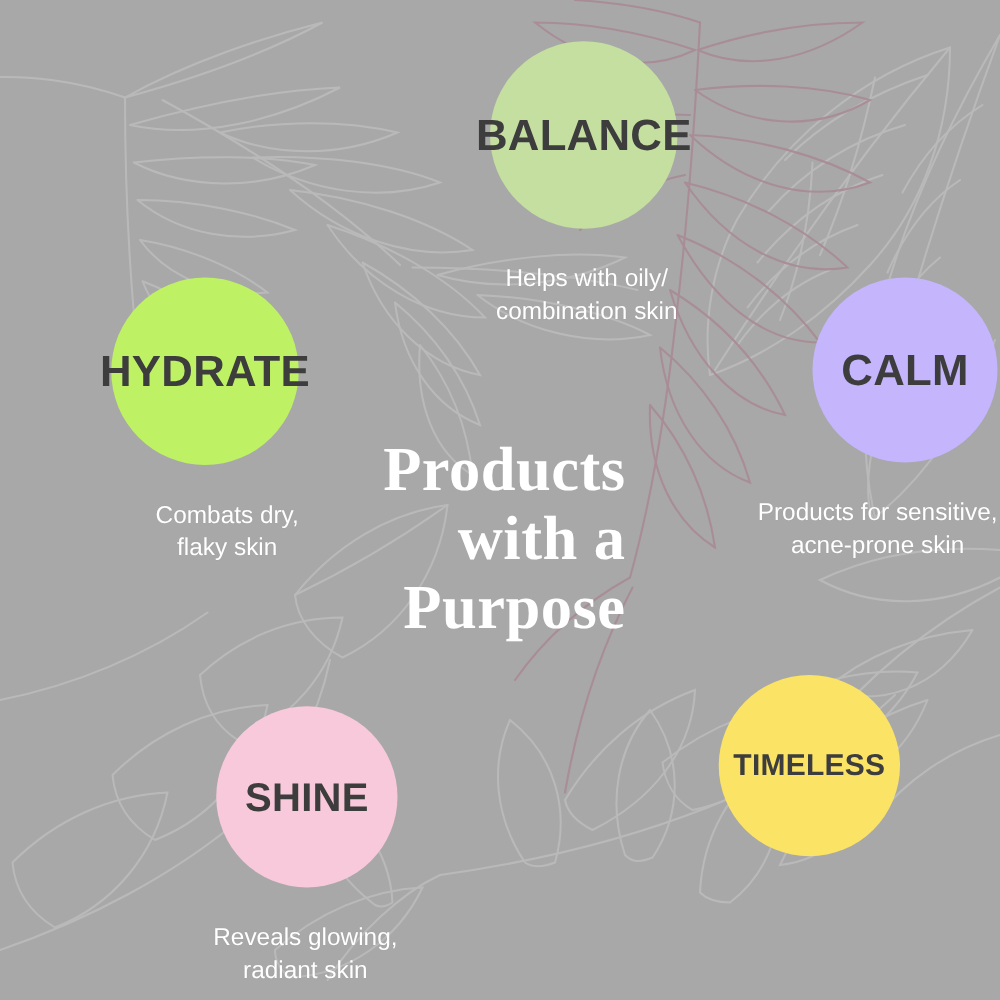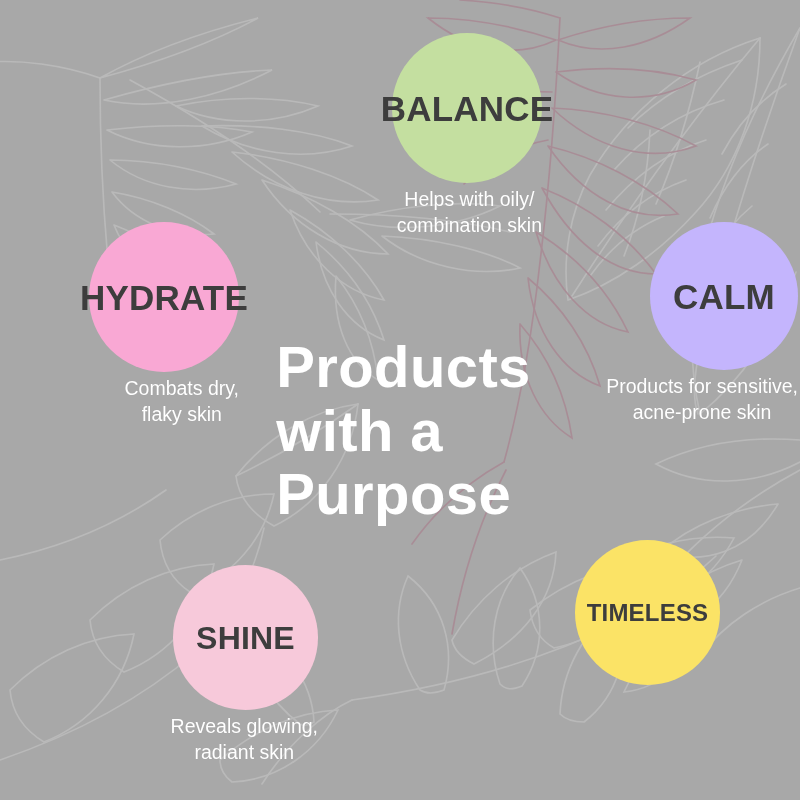--- a/index.html
+++ b/index.html
@@ -42,21 +42,21 @@
   }
   .bubble-label {
     font-weight: bold;
     color: #3d3d3d;
     letter-spacing: 0.2px;
     white-space: nowrap;
     line-height: 1;
     text-align: center;
   }
   .caption {
-    margin-top: 4px;
+    margin-top: 28px;
     color: #ffffff;
     font-size: 19.5px;
     line-height: 1.33;
     text-align: center;
     white-space: pre-line;
     text-shadow: 0 0 1px rgba(0,0,0,0.07);
   }
 
   
   #center-node {
@@ -68,26 +68,26 @@
   }
   #center-bubble {
     width: 287px;
     height: 287px;
     border-radius: 50%;
     display: flex;
     align-items: center;
     justify-content: center;
   }
   #center-title {
-    font-family: Liberation Sans, sans-serif;
+    font-family: Liberation Serif, serif;
     color: #ffffff;
-    font-size: 58px;
+    font-size: 50px;
     font-weight: bold;
     line-height: 1.1;
-    text-align: left;
+    text-align: right;
     white-space: pre-line;
     letter-spacing: 0.4px;
   }
 
   
   #node-balance  { left: 265px; top:  33px; width: 277px; }
   #node-hydrate  { left:   3px; top: 222px; width: 236px; }
   #node-calm     { left: 562px; top: 222px; width: 236px; }
   #node-shine    { left:  78px; top: 565px; width: 240px; }
   #node-timeless { left: 480px; top: 540px; width: 240px; }
@@ -198,21 +198,21 @@
 
   <div class="node" id="node-balance">
     <div class="bubble" style="width:150px;height:150px;background:#c4dfa0;">
       <span class="bubble-label" style="font-size:35px;">BALANCE</span>
     </div>
     <div class="caption">Helps with oily/
 combination skin</div>
   </div>
 
   <div class="node" id="node-hydrate">
-    <div class="bubble" style="width:150px;height:150px;background:#f9a8d4;">
+    <div class="bubble" style="width:150px;height:150px;background:#bef264;">
       <span class="bubble-label" style="font-size:35px;">HYDRATE</span>
     </div>
     <div class="caption">Combats dry,
 flaky skin</div>
   </div>
 
   <div class="node" id="node-calm">
     <div class="bubble" style="width:148px;height:148px;background:#c4b5fd;">
       <span class="bubble-label" style="font-size:35px;">CALM</span>
     </div>

